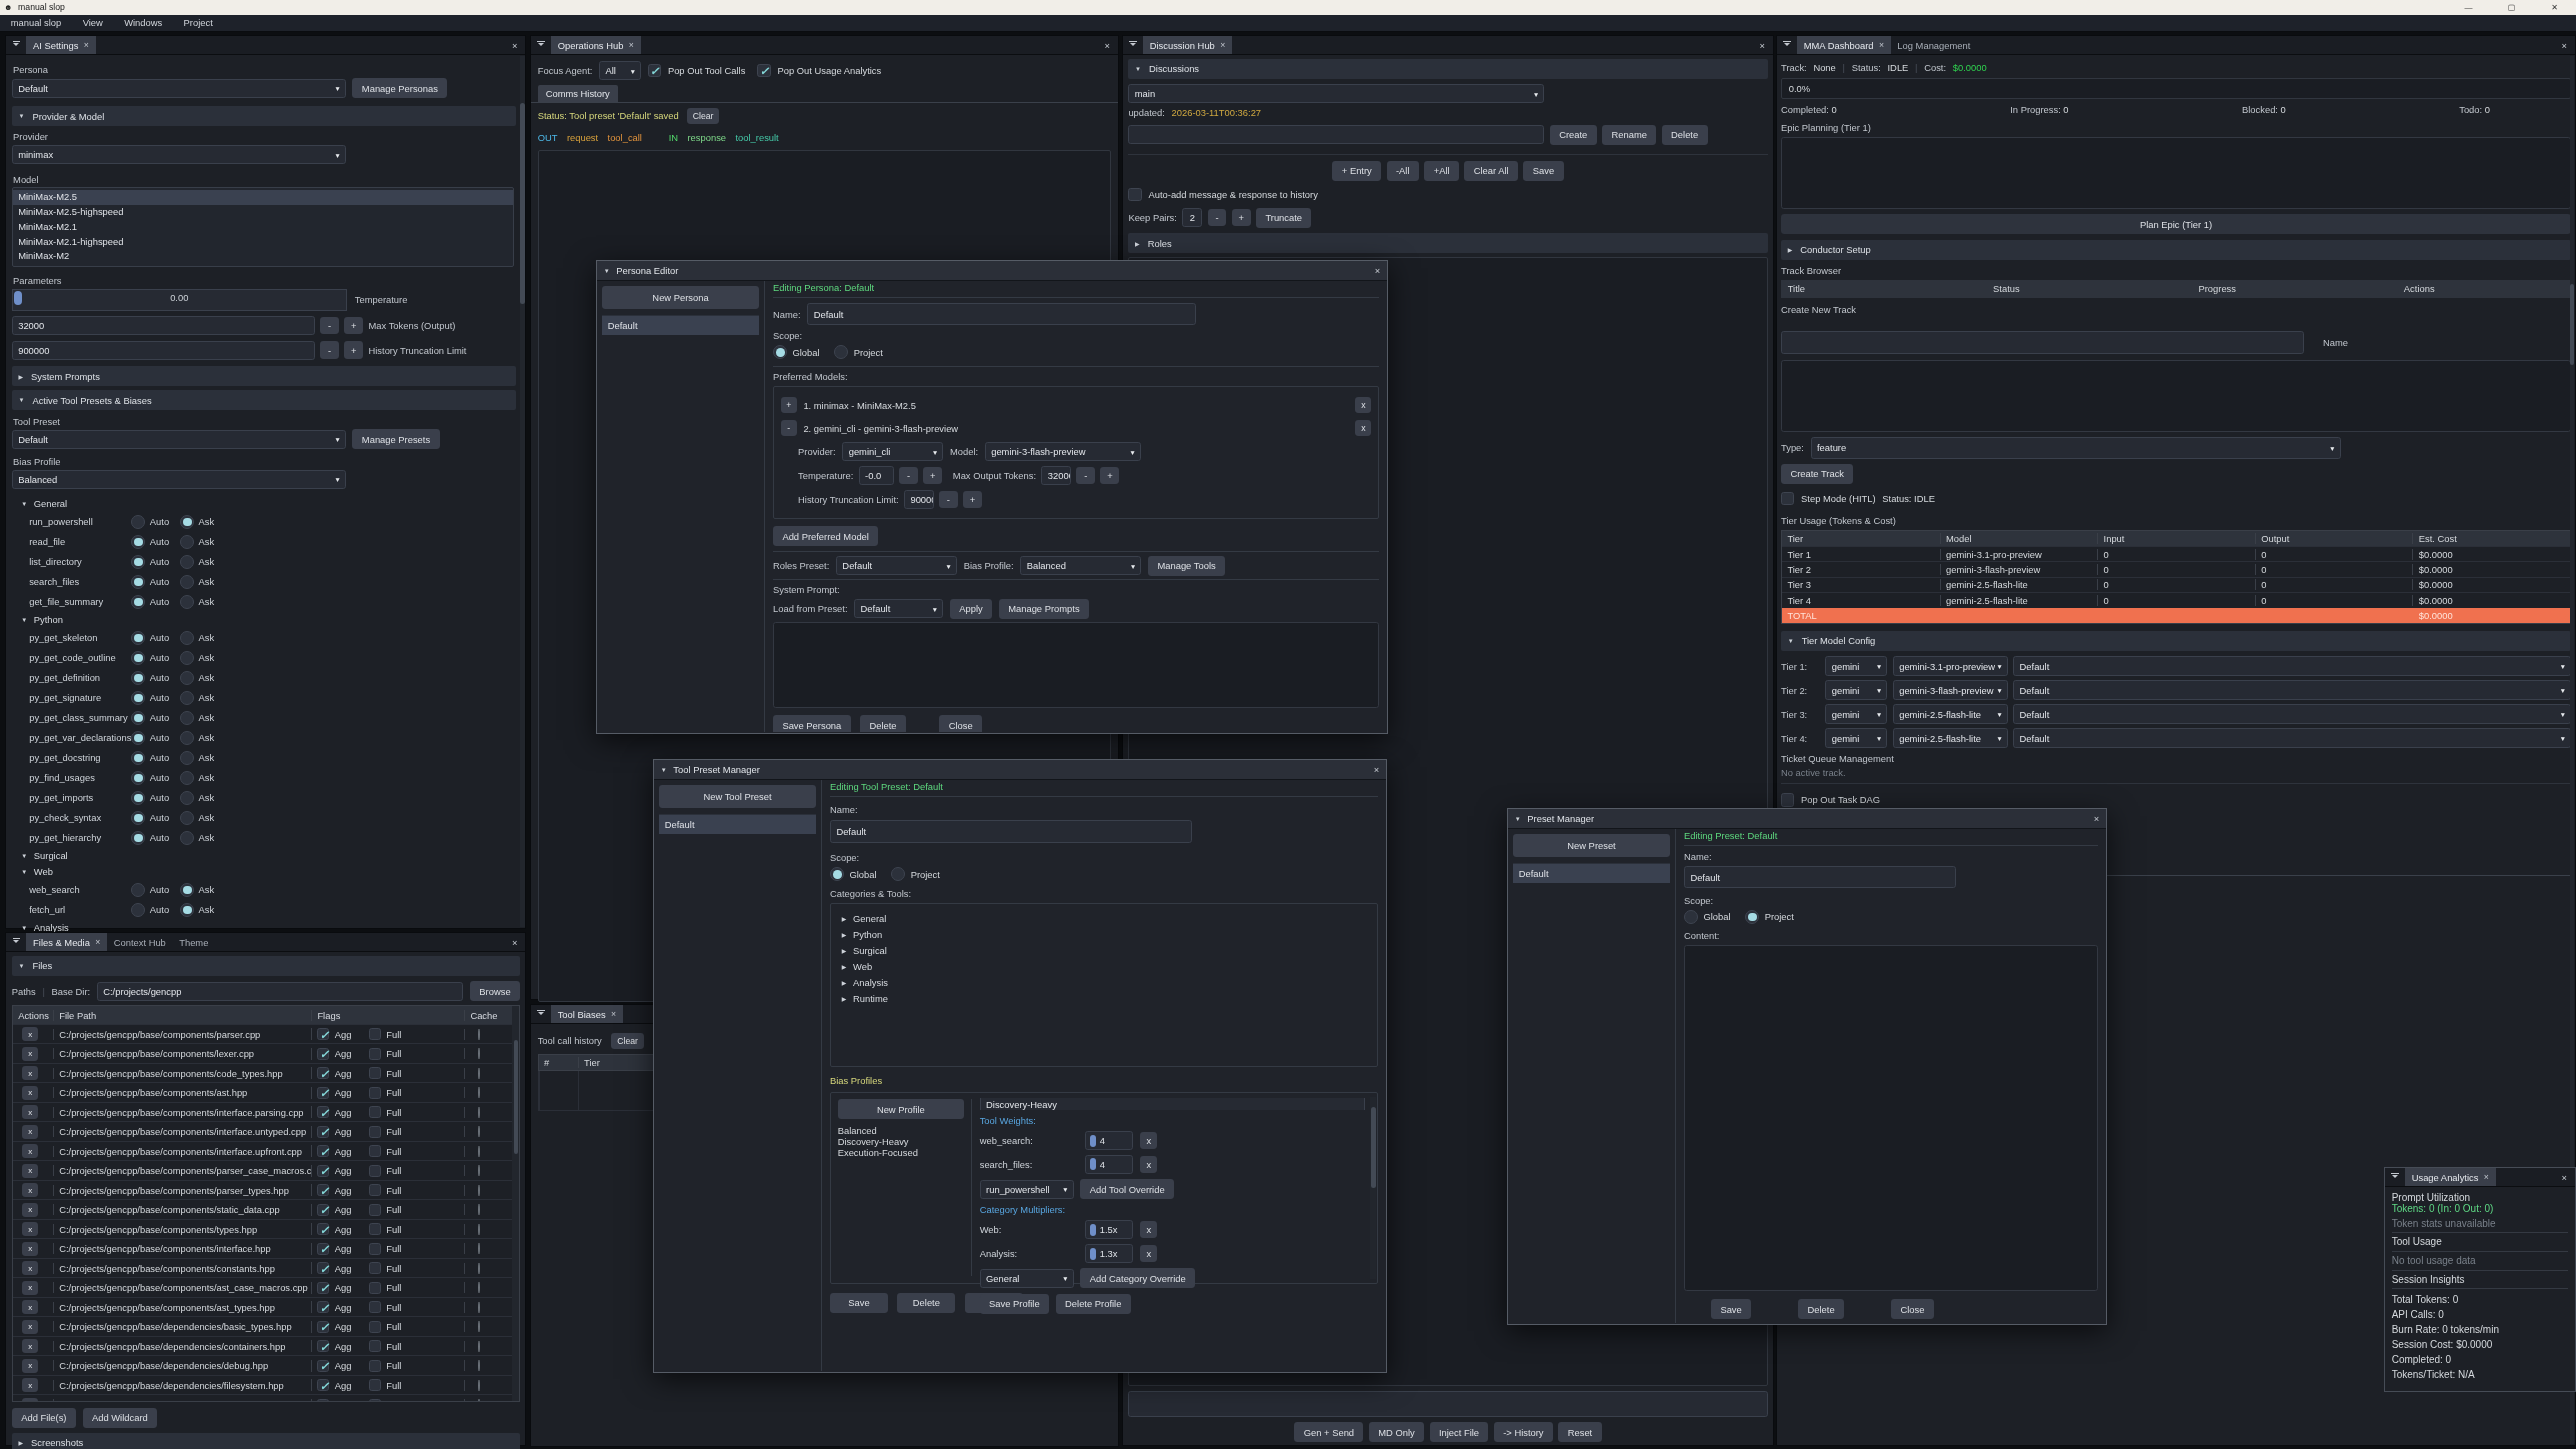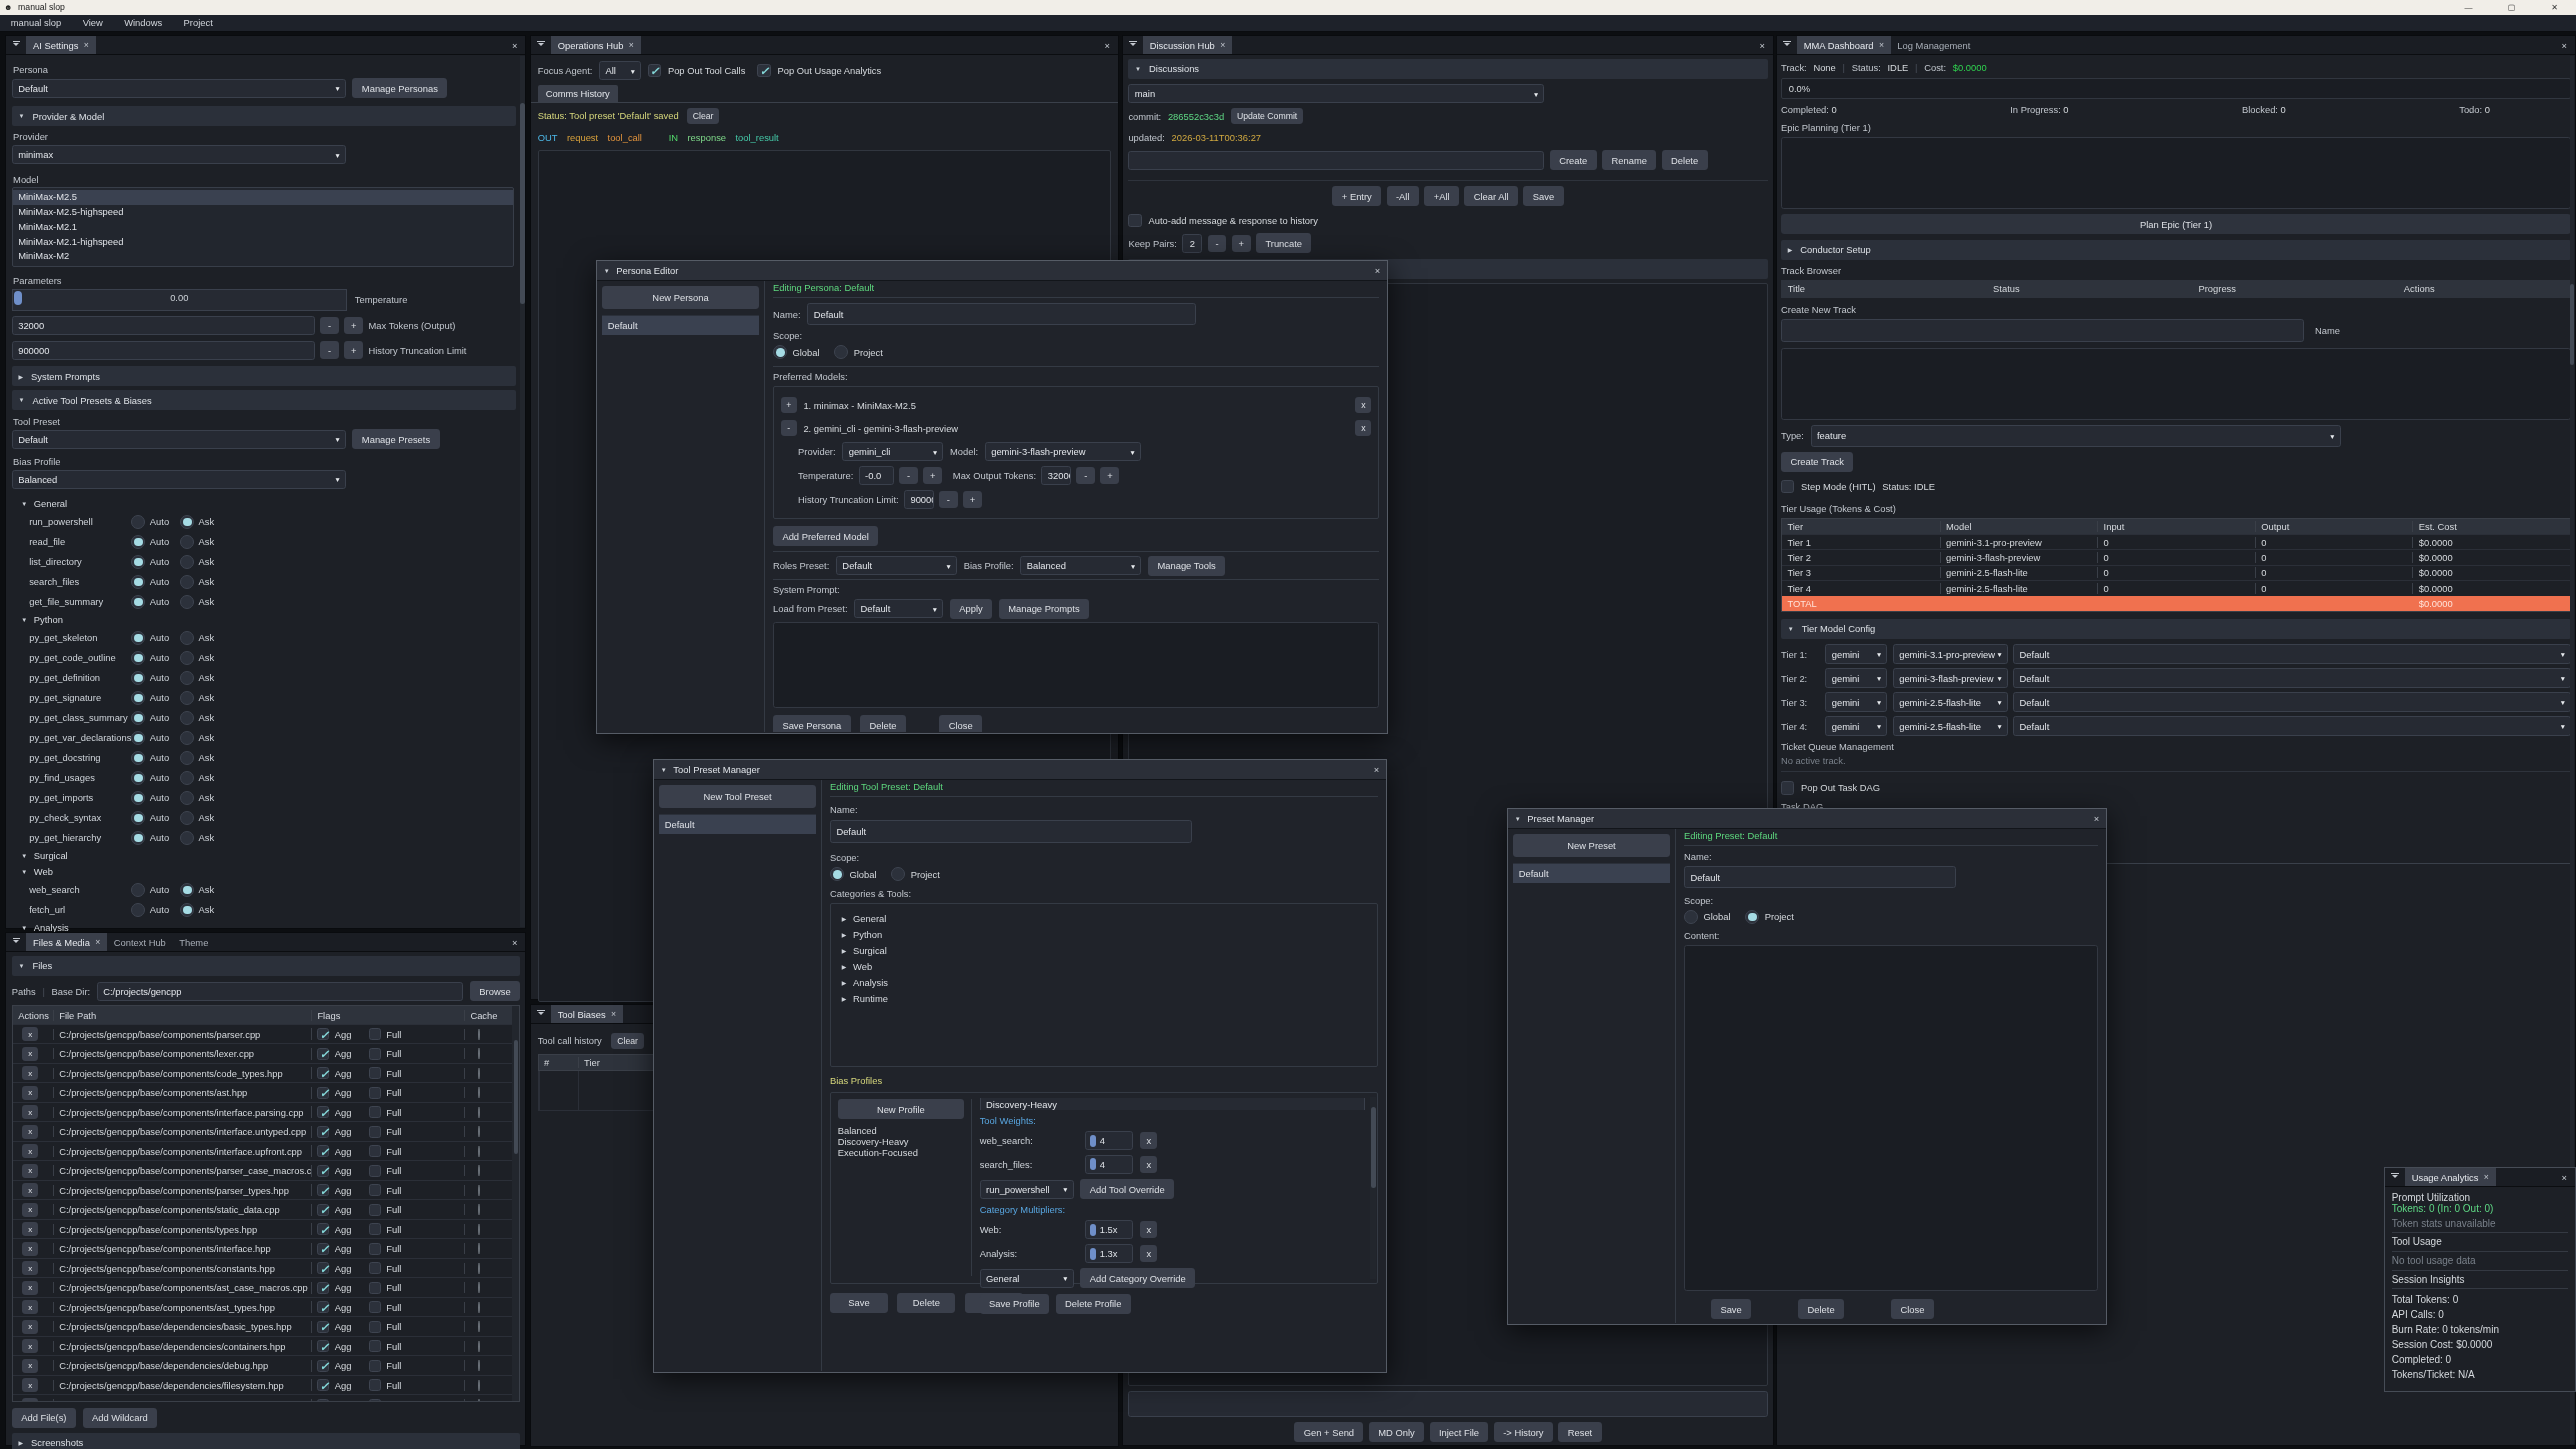--- a/index.html
+++ b/index.html
@@ -862,25 +862,20 @@
     <span class="bar-x">×</span>
   </div>
   <div class="content">
     <div class="hdr" style="margin:1.3px 0 5.4px 0">
       <span class="tri">▼</span>
       <span>Discussions</span>
     </div>
     <span class="dd" style="width:416px">
         <span>main</span>
       </span>
-    <div class="row" style="gap:6.7px;height:25.5px">
-      <span class="lbl">commit:</span>
-      <span class="green">286552c3c3d</span>
-      <span class="btn sm">Update Commit</span>
-    </div>
     <div class="row" style="gap:6.7px;height:17.4px">
       <span class="lbl">updated:</span>
       <span class="gold">2026-03-11T00:36:27</span>
     </div>
     <div class="row" style="gap:5.4px;margin:4px 0">
       <span class="input" style="width:416px"></span>
       <span class="btn">Create</span>
       <span class="btn">Rename</span>
       <span class="btn">Delete</span>
     </div>
@@ -966,21 +961,21 @@
       <span>Conductor Setup</span>
     </div>
     <div class="lbl">Track Browser</div>
     <div class="mma-cols" style="margin-top:4px">
         <span>Title</span>
         <span>Status</span>
         <span>Progress</span>
         <span>Actions</span>
       </div>
     <div class="lbl" style="margin-top:6.7px">Create New Track</div>
-    <div class="row" style="gap:11px;margin-top:4px">
+    <div class="row" style="gap:19px;margin-top:16px">
       <span class="input" style="width:523px;height:23px"></span>
       <span class="lbl">Name</span>
     </div>
     <div class="ta" style="height:72px;margin-top:5.4px"></div>
     <div class="row" style="gap:6.7px;margin-top:5.4px">
       <span class="lbl">Type:</span>
       <span class="dd" style="width:530px;height:21.5px">
           <span>feature</span>
         </span>
     </div>

